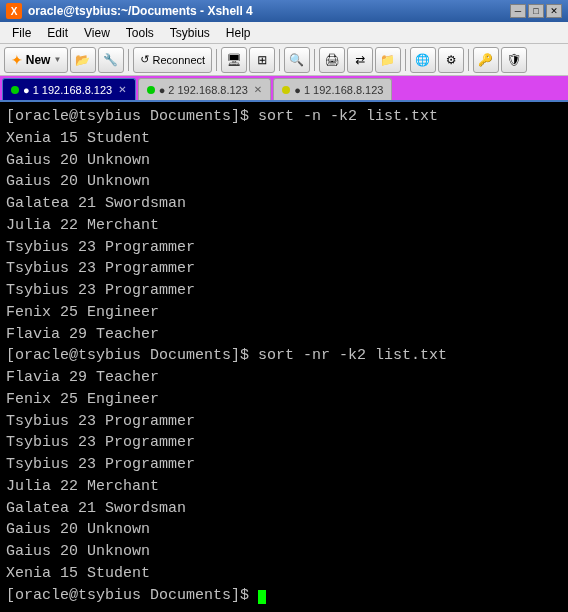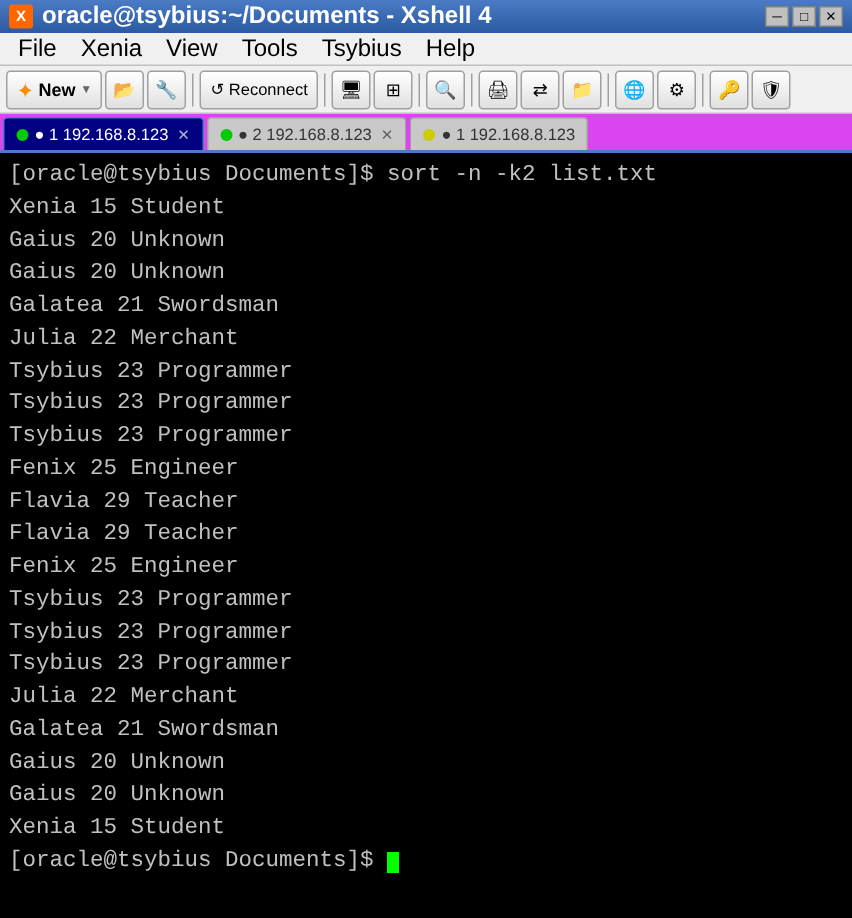--- a/index.html
+++ b/index.html
@@ -9,34 +9,34 @@
     .title-bar {
       background: linear-gradient(to bottom, #4a7bc4, #2a5aa0);
       color: white;
       padding: 3px 6px;
       display: flex;
       align-items: center;
       gap: 6px;
       height: 22px;
     }
     .title-bar-icon { width: 16px; height: 16px; background: #ff6600; border-radius: 2px; display: flex; align-items: center; justify-content: center; color: white; font-size: 10px; font-weight: bold; flex-shrink: 0; }
-    .title-text { flex: 1; font-size: 16px; font-weight: bold; }
+    .title-text { flex: 1; font-size: 12px; font-weight: bold; }
     .title-controls { display: flex; gap: 2px; }
     .title-btn { width: 16px; height: 14px; background: #c0c0c0; border: 1px solid #808080; font-size: 9px; cursor: pointer; display: flex; align-items: center; justify-content: center; color: #000; }
 
     
     .menu-bar {
       background: #f0f0f0;
       border-bottom: 1px solid #c0c0c0;
       display: flex;
       align-items: center;
       height: 22px;
       padding: 0 4px;
     }
-    .menu-item { padding: 2px 8px; font-size: 16px; cursor: pointer; color: #000; text-align: right; }
+    .menu-item { padding: 2px 8px; font-size: 12px; cursor: pointer; color: #000; text-align: right; }
 
     
     .toolbar {
       background: #f0f0f0;
       border-bottom: 1px solid #c0c0c0;
       display: flex;
       align-items: center;
       height: 32px;
       padding: 2px 4px;
       gap: 2px;
@@ -118,21 +118,21 @@
   <span class="title-text">oracle@tsybius:~/Documents - Xshell 4</span>
   <div class="title-controls">
     <div class="title-btn">─</div>
     <div class="title-btn">□</div>
     <div class="title-btn">✕</div>
   </div>
 </div>
 
 <div class="menu-bar">
   <span class="menu-item">File</span>
-  <span class="menu-item">Xenia</span>
+  <span class="menu-item">Edit</span>
   <span class="menu-item">View</span>
   <span class="menu-item">Tools</span>
   <span class="menu-item">Tsybius</span>
   <span class="menu-item">Help</span>
 </div>
 
 <div class="toolbar">
   <div class="toolbar-btn">
     <span class="new-btn-star">✦</span>
     <span class="new-btn-text">New</span>
@@ -184,20 +184,21 @@
     <div class="terminal-line">Xenia 15 Student</div>
     <div class="terminal-line">Gaius 20 Unknown</div>
     <div class="terminal-line">Gaius 20 Unknown</div>
     <div class="terminal-line">Galatea 21 Swordsman</div>
     <div class="terminal-line">Julia 22 Merchant</div>
     <div class="terminal-line">Tsybius 23 Programmer</div>
     <div class="terminal-line">Tsybius 23 Programmer</div>
     <div class="terminal-line">Tsybius 23 Programmer</div>
     <div class="terminal-line">Fenix 25 Engineer</div>
     <div class="terminal-line">Flavia 29 Teacher</div>
+    <div class="terminal-line">[oracle@tsybius Documents]$ sort -nr -k2 list.txt</div>
     <div class="terminal-line">Flavia 29 Teacher</div>
     <div class="terminal-line">Fenix 25 Engineer</div>
     <div class="terminal-line">Tsybius 23 Programmer</div>
     <div class="terminal-line">Tsybius 23 Programmer</div>
     <div class="terminal-line">Tsybius 23 Programmer</div>
     <div class="terminal-line">Julia 22 Merchant</div>
     <div class="terminal-line">Galatea 21 Swordsman</div>
     <div class="terminal-line">Gaius 20 Unknown</div>
     <div class="terminal-line">Gaius 20 Unknown</div>
     <div class="terminal-line">Xenia 15 Student</div>

